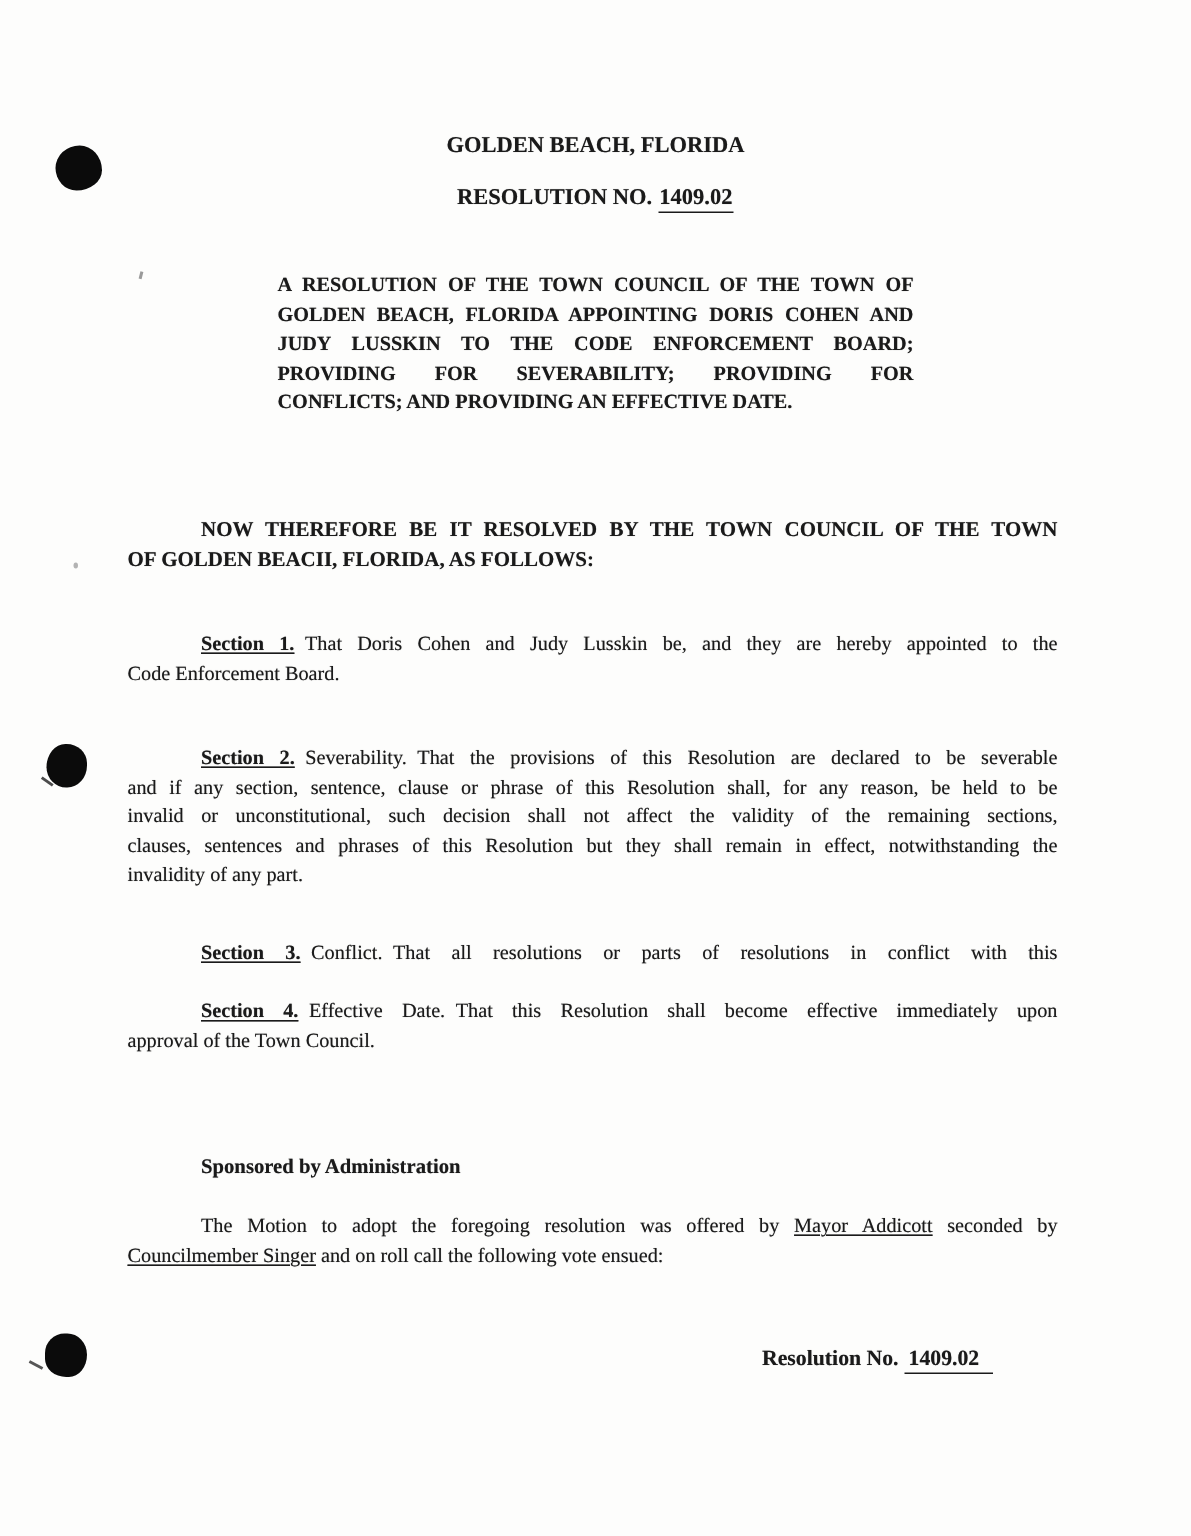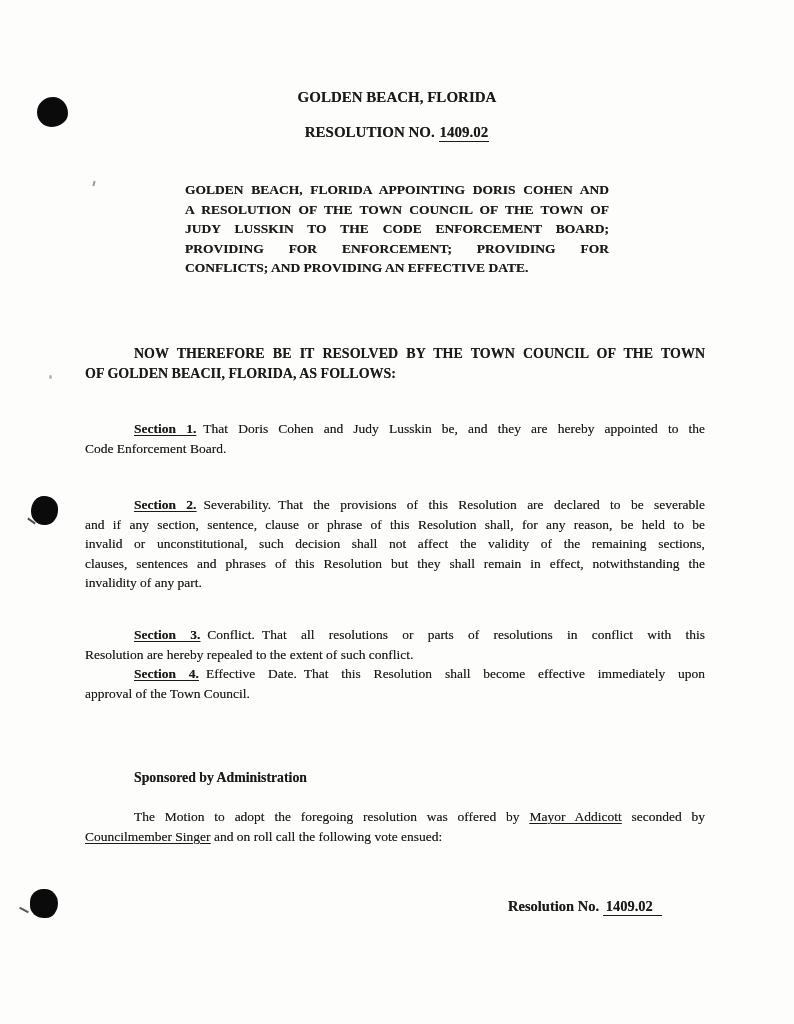--- a/index.html
+++ b/index.html
@@ -118,24 +118,24 @@
   <div class="hole hole3"></div>
   <div class="speck speck1"></div>
   <div class="speck speck2"></div>
   <div class="speck speck3"></div>
   <div class="speck speck4"></div>
 
   <div class="abs title-line">GOLDEN BEACH, FLORIDA</div>
   <div class="abs resno-line"><span>RESOLUTION NO.</span> <span class="num-u">1409.02</span></div>
 
   <div class="abs summary bold">
+    <div class="jline">A RESOLUTION OF THE TOWN COUNCIL OF THE TOWN OF</div>
     <div class="jline">GOLDEN BEACH, FLORIDA APPOINTING DORIS COHEN AND</div>
-    <div class="jline">A RESOLUTION OF THE TOWN COUNCIL OF THE TOWN OF</div>
     <div class="jline">JUDY LUSSKIN TO THE CODE ENFORCEMENT BOARD;</div>
-    <div class="jline">PROVIDING FOR ENFORCEMENT; PROVIDING FOR</div>
+    <div class="jline">PROVIDING FOR SEVERABILITY; PROVIDING FOR</div>
     <div class="endline">CONFLICTS; AND PROVIDING AN EFFECTIVE DATE.</div>
   </div>
 
   <div class="abs body-block resolved">
     <div class="jline ind">NOW THEREFORE BE IT RESOLVED BY THE TOWN COUNCIL OF THE TOWN</div>
     <div class="endline">OF GOLDEN BEACII, FLORIDA, AS FOLLOWS:</div>
   </div>
 
   <div class="abs body-block sec1">
     <div class="jline ind"><span class="sec-head">Section 1.</span><span>That Doris Cohen and Judy Lusskin be, and they are hereby appointed to the</span></div>
@@ -145,21 +145,20 @@
   <div class="abs body-block sec2">
     <div class="jline ind"><span class="sec-head">Section 2.</span><span class="sub-head">Severability.</span><span>That the provisions of this Resolution are declared to be severable</span></div>
     <div class="jline">and if any section, sentence, clause or phrase of this Resolution shall, for any reason, be held to be</div>
     <div class="jline">invalid or unconstitutional, such decision shall not affect the validity of the remaining sections,</div>
     <div class="jline">clauses, sentences and phrases of this Resolution but they shall remain in effect, notwithstanding the</div>
     <div class="endline">invalidity of any part.</div>
   </div>
 
   <div class="abs body-block sec3">
     <div class="jline ind"><span class="sec-head">Section 3.</span><span class="sub-head">Conflict.</span><span>That all resolutions or parts of resolutions in conflict with this</span></div>
-    <div class="endline">Resolution are hereby repealed to the extent of such conflict.</div>
   </div>
 
   <div class="abs body-block sec4">
     <div class="jline ind"><span class="sec-head">Section 4.</span><span class="sub-head">Effective Date.</span><span>That this Resolution shall become effective immediately upon</span></div>
     <div class="endline">approval of the Town Council.</div>
   </div>
 
   <div class="abs body-block sponsor">
     <div class="ind">Sponsored by Administration</div>
   </div>

